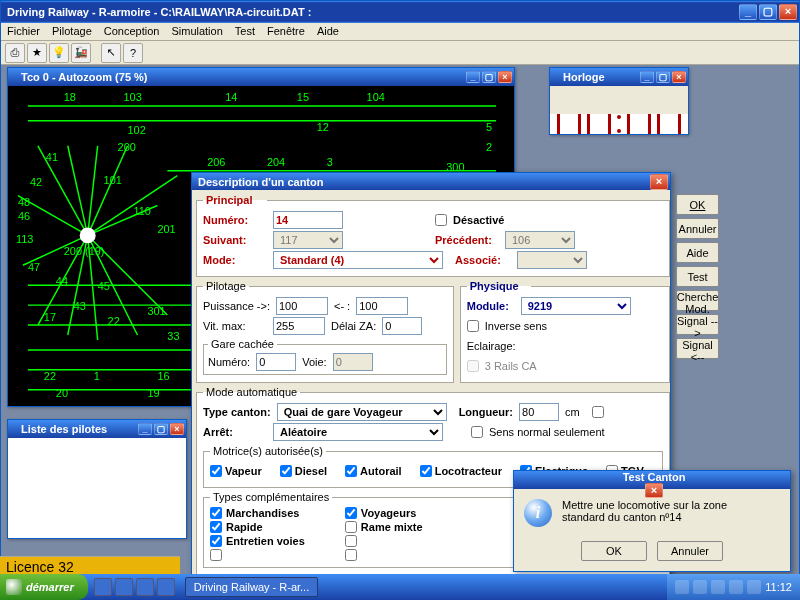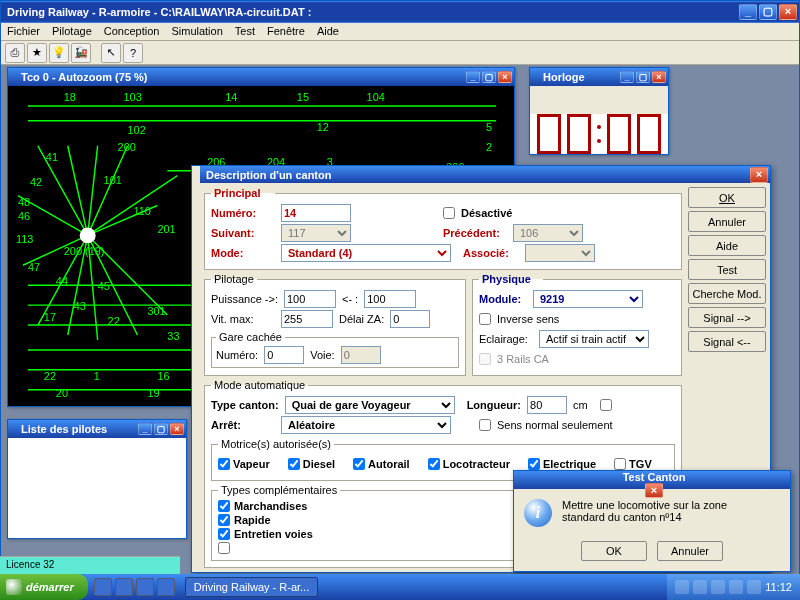--- a/index.html
+++ b/index.html
@@ -52,21 +52,21 @@
   legend{font-size:11px;color:#000;padding:0 3px;}
   .row{display:flex;align-items:center;gap:6px;min-height:20px;}
   .lbl{min-width:64px;}
   .lbl.red{color:#b00000;font-weight:bold;}
   .lbl.navy{color:#000080;font-weight:bold;}
   input.txt, select.sel{background:#fff;border:1px solid #7f9db9;height:18px;padding:0 2px;font-size:11px;}
   input.txt.dis, select.sel.dis{background:#ece9d8;color:#777;}
   .w40{width:40px;} .w52{width:52px;} .w70{width:70px;} .w110{width:110px;} .w170{width:170px;}
   input[type=checkbox]{width:12px;height:12px;}
 
-  .status{position:absolute;left:0;bottom:26px;height:18px;width:180px;background:#5eead4;border-top:1px solid #aca899;padding:2px 6px;font-size:10px;}
+  .status{position:absolute;left:0;bottom:26px;height:18px;width:180px;background:#eab308;border-top:1px solid #aca899;padding:2px 6px;font-size:14px;}
 
   
   .taskbar{position:absolute;left:0;right:0;bottom:0;height:26px;background:linear-gradient(to bottom,#3f8cf3,#1941a5);display:flex;align-items:center;}
   .start{height:26px;padding:0 14px 0 6px;background:linear-gradient(to bottom,#6fbf3a,#2a8a18);color:#fff;font-weight:bold;display:flex;align-items:center;gap:4px;border-radius:0 10px 10px 0;font-style:italic;cursor:pointer;}
   .start .orb{width:16px;height:16px;background:radial-gradient(circle at 35% 35%,#fff,#3a8f20);border-radius:2px;}
   .quick{display:flex;gap:3px;margin:0 6px;}
   .quick .q{width:18px;height:18px;border:1px solid #557;background:#3a6fd0;border-radius:2px;cursor:pointer;}
   .task{height:20px;background:#3a6fd0;border:1px solid #223a6f;padding:0 8px;display:flex;align-items:center;color:#fff;border-radius:2px;margin-left:4px;cursor:pointer;}
   .tray{margin-left:auto;height:26px;background:linear-gradient(to bottom,#5aa0f4,#2a66c4);display:flex;align-items:center;gap:4px;padding:0 8px;color:#fff;}
   .tray .ti{width:14px;height:14px;background:#fff3;border-radius:2px;}
@@ -173,21 +173,21 @@
             <text x="36" y="295">22</text>
               <text x="86" y="295">1</text>
               <text x="150" y="295">16</text>
             <text x="48" y="312">20</text>
               <text x="140" y="312">19</text>
           </g>
         </svg>
       </div>
     </div>
 
-    <div class="mdi horloge" style="left:528px;top:2px;width:140px;height:88px;gap:28px;">
+    <div class="mdi horloge" style="left:548px;top:2px;width:140px;height:68px;gap:28px;">
       <div class="titlebar">
         <span class="title">Horloge</span>
         <div class="winbtns">
           <div class="winbtn">_</div>
           <div class="winbtn">▢</div>
           <div class="winbtn close">×</div>
         </div>
       </div>
       <div class="body">
         <div class="digit"></div>
@@ -206,21 +206,21 @@
         <span class="title">Liste des pilotes</span>
         <div class="winbtns">
           <div class="winbtn">_</div>
           <div class="winbtn">▢</div>
           <div class="winbtn close">×</div>
         </div>
       </div>
       <div class="body"></div>
     </div>
 
-    <div class="dialog" style="left:190px;top:100px;width:580px;height:408px;padding-left:8px;">
+    <div class="dialog" style="left:190px;top:107px;width:480px;height:408px;">
       <div class="titlebar">
         <span class="title">Description d'un canton</span>
         <div class="winbtn close">×</div>
       </div>
       <div class="dialog-body">
         <div class="dialog-main">
 
           <fieldset>
             <legend class="lbl red">Principal</legend>
             <div class="row">
@@ -276,21 +276,20 @@
               <div class="row">
                 <span class="lbl navy" style="min-width:48px;">Module:</span>
                 <select class="sel w110" style="color:#000080;font-weight:bold;"><option>9219</option></select>
               </div>
               <div class="row">
                   <input type="checkbox" style="">
                   <span>Inverse sens</span>
                 </div>
               <div class="row">
                 <span style="min-width:54px;">Eclairage:</span>
-                <select class="sel w110"><option>Actif si train actif</option></select>
               </div>
               <div class="row">
                   <input type="checkbox" disabled="" style="">
                   <span style="color:#888;">3 Rails CA</span>
                 </div>
             </fieldset>
           </div>
 
           <fieldset>
             <legend>Mode automatique</legend>
@@ -353,20 +352,38 @@
                     </label>
                     <label style="display: flex; align-items: center; gap: 4px;">
                       <input type="checkbox" checked="" style="">
                       <span style="font-weight: bold;">Entretien voies</span>
                     </label>
                     <label style="display: flex; align-items: center; gap: 4px;">
                       <input type="checkbox" style="">
                       <span style="font-weight: bold;"></span>
                     </label>
                   </div>
+                <div id="types-right" style="display:flex;flex-direction:column;gap:2px;">
+                    <label style="display: flex; align-items: center; gap: 4px;">
+                      <input type="checkbox" checked="" style="">
+                      <span style="font-weight: bold;">Voyageurs</span>
+                    </label>
+                    <label style="display: flex; align-items: center; gap: 4px;">
+                      <input type="checkbox" style="">
+                      <span style="font-weight: bold;">Rame mixte</span>
+                    </label>
+                    <label style="display: flex; align-items: center; gap: 4px;">
+                      <input type="checkbox" style="">
+                      <span style="font-weight: bold;"></span>
+                    </label>
+                    <label style="display: flex; align-items: center; gap: 4px;">
+                      <input type="checkbox" style="">
+                      <span style="font-weight: bold;"></span>
+                    </label>
+                  </div>
               </div>
             </fieldset>
           </fieldset>
 
         </div>
         <div class="side-buttons">
           <button style="text-decoration:underline;">OK</button>
           <button>Annuler</button>
           <button>Aide</button>
           <button>Test</button>

